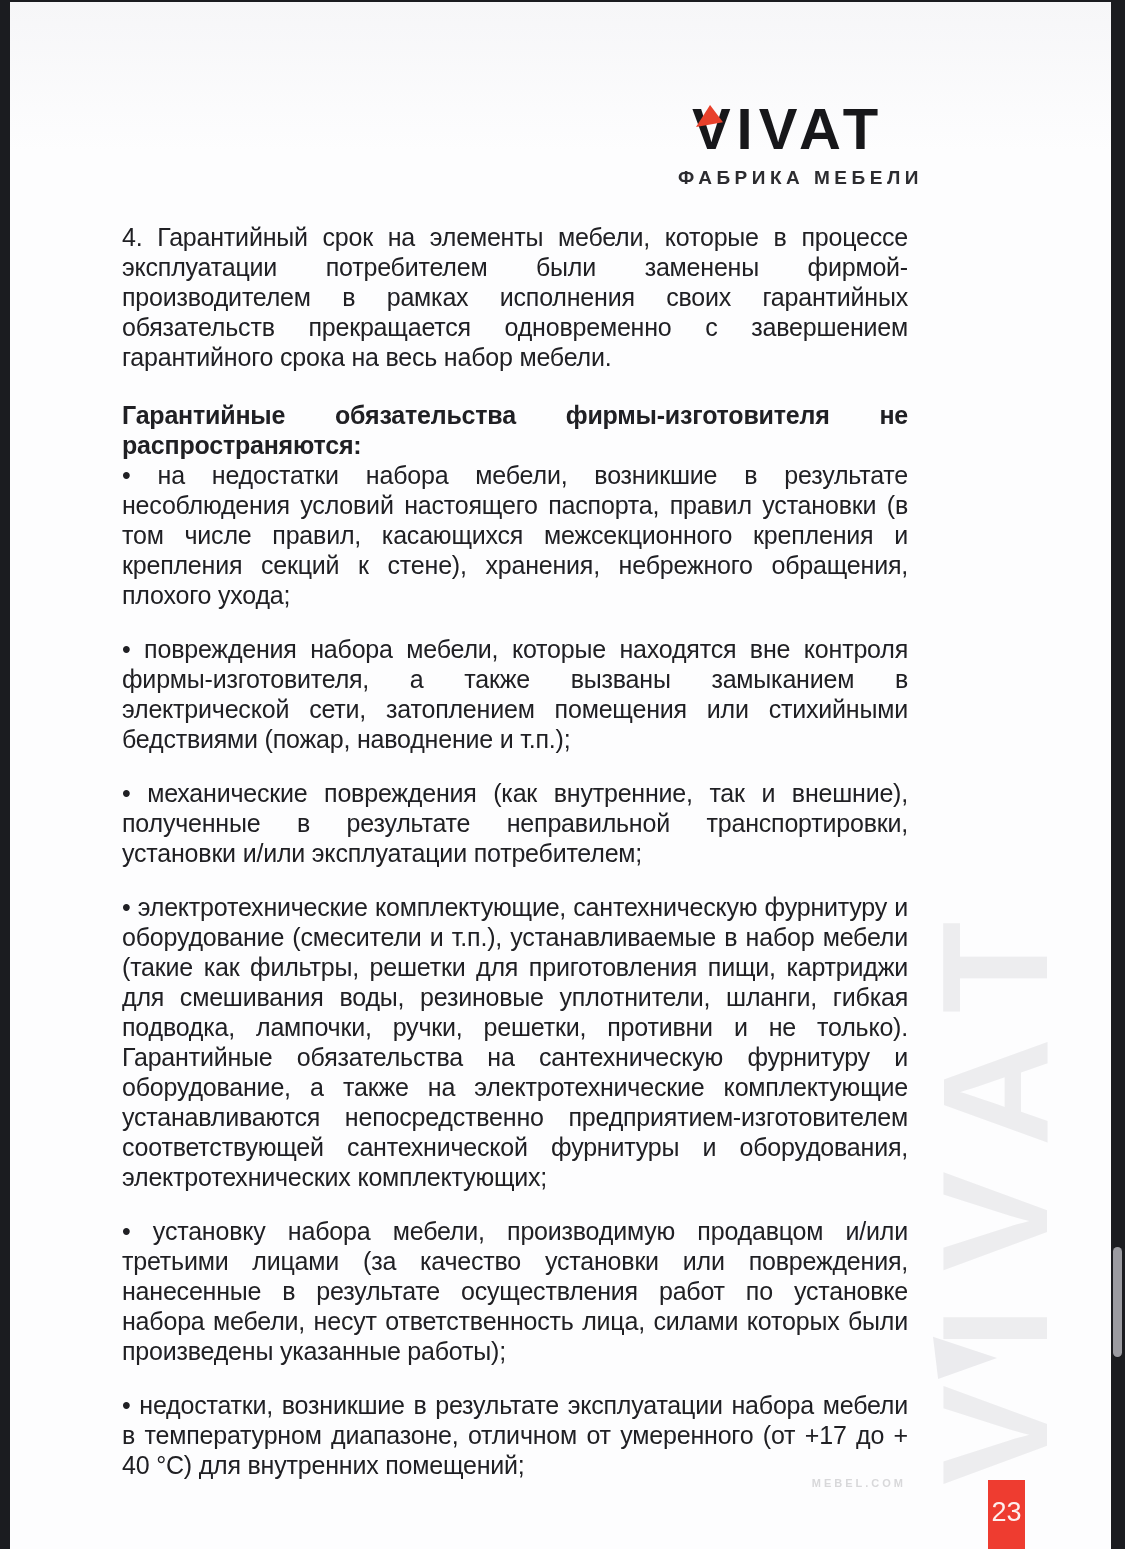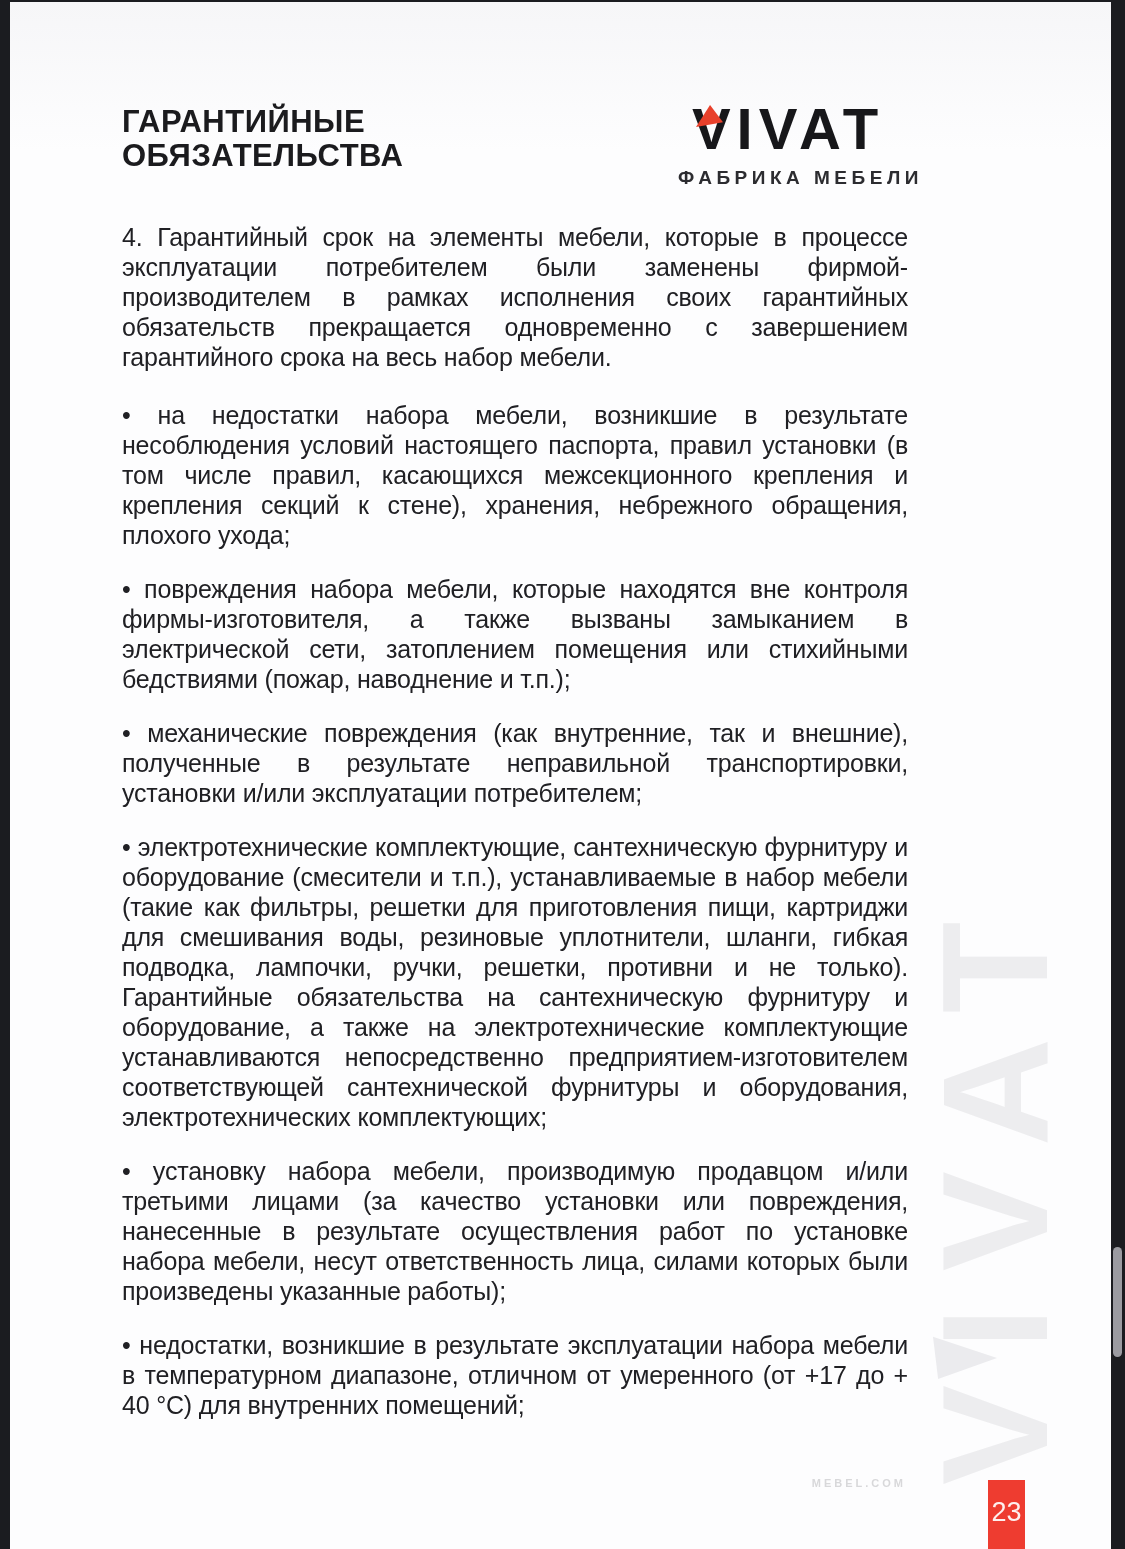--- a/index.html
+++ b/index.html
@@ -154,35 +154,32 @@
 </head>
 <body>
 
 <div class="screen">
 
   <div class="page">
 
     <div class="watermark">VIVAT</div>
     <div class="watermark-accent"></div>
 
-    <div class="doc-title">
-      <div>ГАРАНТИЙНЫЕ</div>
-      <div>ОБЯЗАТЕЛЬСТВА</div>
-    </div>
 
     <div class="logo">
       <span class="logo-brand">
         <span class="logo-accent"></span>
         <span>VIVAT</span>
       </span>
       <span class="logo-tagline">ФАБРИКА МЕБЕЛИ</span>
     </div>
 
     <div class="content">
       <p class="intro">4. Гарантийный срок на элементы мебели, которые в процессе эксплуатации потребителем были заменены фирмой-производителем в рамках исполнения своих гарантийных обязательств прекращается одновременно с завершением гарантийного срока на весь набор мебели.</p>
+      <p class="section-heading">Гарантийные обязательства фирмы-изготовителя не распространяются:</p>
       <p class="bullet">• на недостатки набора мебели, возникшие в результате несоблюдения условий настоящего паспорта, правил установки (в том числе правил, касающихся межсекционного крепления и крепления секций к стене), хранения, небрежного обращения, плохого ухода;</p>
       <p class="bullet">• повреждения набора мебели, которые находятся вне контроля фирмы-изготовителя, а также вызваны замыканием в электрической сети, затоплением помещения или стихийными бедствиями (пожар, наводнение и т.п.);</p>
       <p class="bullet">• механические повреждения (как внутренние, так и внешние), полученные в результате неправильной транспортировки, установки и/или эксплуатации потребителем;</p>
       <p class="bullet">• электротехнические комплектующие, сантехническую фурнитуру и оборудование (смесители и т.п.), устанавливаемые в набор мебели (такие как фильтры, решетки для приготовления пищи, картриджи для смешивания воды, резиновые уплотнители, шланги, гибкая подводка, лампочки, ручки, решетки, противни и не только). Гарантийные обязательства на сантехническую фурнитуру и оборудование, а также на электротехнические комплектующие устанавливаются непосредственно предприятием-изготовителем соответствующей сантехнической фурнитуры и оборудования, электротехнических комплектующих;</p>
       <p class="bullet">• установку набора мебели, производимую продавцом и/или третьими лицами (за качество установки или повреждения, нанесенные в результате осуществления работ по установке набора мебели, несут ответственность лица, силами которых были произведены указанные работы);</p>
       <p class="bullet">• недостатки, возникшие в результате эксплуатации набора мебели в температурном диапазоне, отличном от умеренного (от +17 до + 40 °C) для внутренних помещений;</p>
     </div>
 
     <div class="footer-site">MEBEL.COM</div>
     <div class="page-number-box">23</div>

